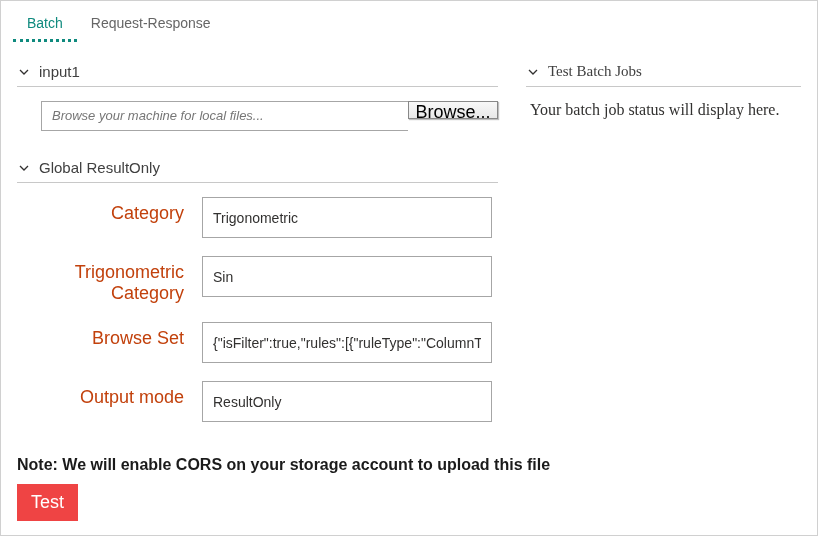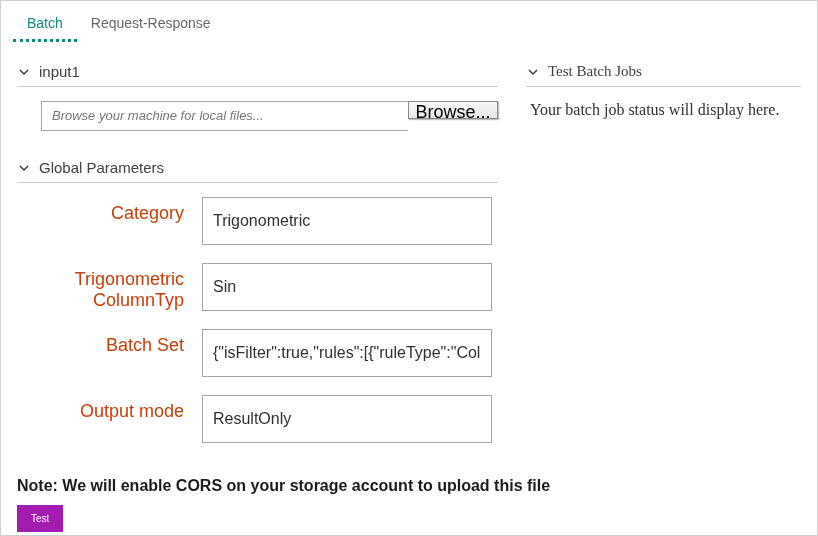--- a/index.html
+++ b/index.html
@@ -93,41 +93,41 @@
   .param-label {
     width: 185px;
     text-align: right;
     padding-right: 18px;
     padding-top: 6px;
     color: #c2410c;
     font-size: 18px;
   }
   .param-input {
     width: 290px;
-    height: 48px;
+    height: 41px;
     border: 1px solid #a6a6a6;
     padding: 0 10px;
-    font-size: 16px;
+    font-size: 14px;
     color: #323130;
     font-family: inherit;
     overflow: hidden;
     text-overflow: clip;
   }
   .note {
     font-weight: 600;
     font-size: 16px;
     margin: 16px 0 10px 0;
     color: #1b1b1b;
   }
   .test-btn {
-    background: #a21caf;
+    background: #ef4444;
     color: #fff;
     border: none;
     padding: 8px 14px;
-    font-size: 10px;
+    font-size: 18px;
     cursor: pointer;
   }
   .status-text {
     margin-top: 12px;
     font-size: 16px;
     color: #323130;
     padding-left: 4px;
   }
   .footer-area {
     padding: 0 16px;
@@ -157,35 +157,35 @@
       <div class="file-text">Browse your machine for local files...</div>
       <button class="browse-btn">Browse...</button>
     </div>
 
     <div class="section-header">
       <span class="chevron">
         <svg width="12" height="12" viewBox="0 0 12 12">
             <path d="M2 4 L6 8 L10 4" fill="none" stroke="#323130" stroke-width="1.3"></path>
           </svg>
       </span>
-      <span class="section-title">Global Parameters</span>
+      <span class="section-title">Global ResultOnly</span>
     </div>
 
     <div class="param-row">
       <div class="param-label">Category</div>
       <input class="param-input" value="Trigonometric" style="">
     </div>
 
     <div class="param-row">
-      <div class="param-label">Trigonometric ColumnTyp</div>
+      <div class="param-label">Trigonometric Category</div>
       <input class="param-input" value="Sin" style="">
     </div>
 
     <div class="param-row">
-      <div class="param-label">Batch Set</div>
+      <div class="param-label">Browse Set</div>
       <input class="param-input" value="{&quot;isFilter&quot;:true,&quot;rules&quot;:[{&quot;ruleType&quot;:&quot;ColumnTyp" style="">
     </div>
 
     <div class="param-row">
       <div class="param-label">Output mode</div>
       <input class="param-input" value="ResultOnly" style="">
     </div>
 
   </div>
 

